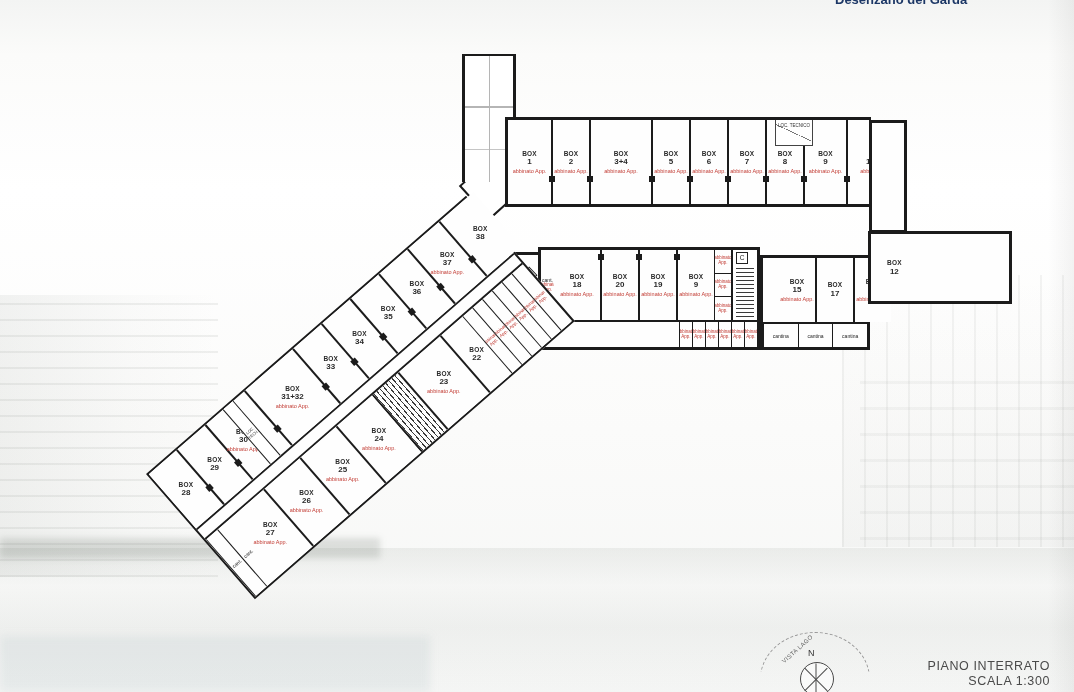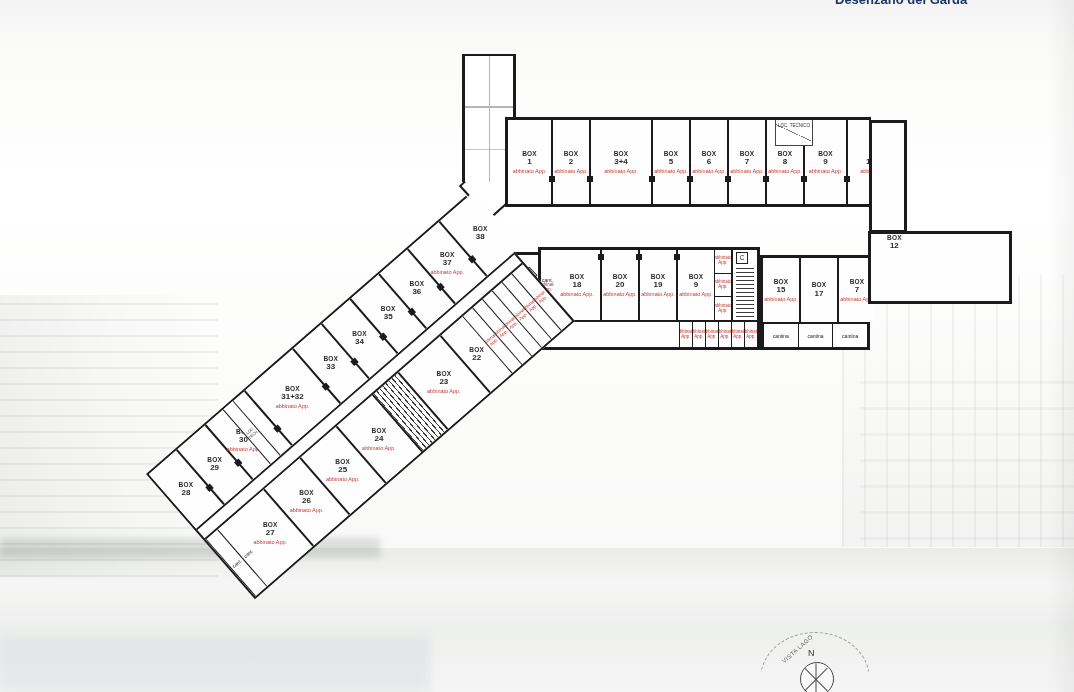--- a/index.html
+++ b/index.html
@@ -71,24 +71,24 @@
   .smallcol .tcell{flex:1;border-left:none;border-top:1.5px solid #1c1c1c;}
   .smallcol .tcell:first-child{border-top:none;}
   .stairC{position:relative;flex:1;border-left:2px solid #1c1c1c;background:#fff;}
   .clabel{position:absolute;top:2px;left:3px;width:10px;height:10px;border:1px solid #222;
     font-size:6.5px;line-height:10px;text-align:center;color:#222;background:#fff;}
   .chatch{position:absolute;left:3px;right:3px;top:16px;bottom:3px;}
   .r-cor{display:flex;flex:1;border-top:2px solid #1c1c1c;}
   .r-cor .sp{flex:1;}
   .r-cor .tcell{flex-basis:13px;}
   .mid-right{left:760px;top:255px;width:110px;height:95px;display:flex;flex-direction:column;}
-  .r-mr{display:flex;height:64px;}
+  .r-mr{display:flex;height:64px;padding-left:16px;}
   .r-cant{display:flex;flex:1;border-top:2px solid #1c1c1c;}
   .r-cant .tcell{flex:1;}
-  .box12{left:868px;top:231px;width:144px;height:73px;display:flex;}
+  .box12{left:868px;top:231px;width:144px;height:73px;display:flex;align-items:center;}
   .box12 .lbl{margin-left:16px;}
   
   .junction{left:484px;top:252px;width:56px;height:98px;border-right:none;}
   .sbhatch{position:absolute;left:18px;top:18px;width:32px;height:38px;transform:rotate(-44deg);}
   .blabel{position:absolute;left:36px;top:14px;width:10px;height:10px;border:1px solid #222;font-size:6.5px;
     line-height:10px;text-align:center;color:#222;background:#fff;transform:rotate(-44deg);z-index:2;}
   
   .diag{left:146px;top:474px;width:424px;height:166px;transform:rotate(-41deg);transform-origin:0 0;
     display:flex;flex-direction:column;border-width:2.5px;}
   .diag .lbl{transform:rotate(41deg);}
@@ -457,20 +457,24 @@
           <span class="tn">abbinato App.</span>
         </div><div class="tcell">
           <span class="tn">abbinato App.</span>
         </div></div>
     </div>
   </div>
 
 
   <div class="abs location">Desenzano del Garda</div>
 
+  <div class="abs titleblock">
+    <div>PIANO INTERRATO</div>
+    <div>SCALA 1:300</div>
+  </div>
 
   <div class="abs compass">
     <div class="c-arc"></div>
     <div class="c-view">VISTA LAGO</div>
     <div class="c-n">N</div>
     <div class="c-circle">
       <div class="c-line c-l1"></div>
       <div class="c-line c-l2"></div>
       <div class="c-line c-l3"></div>
     </div>

